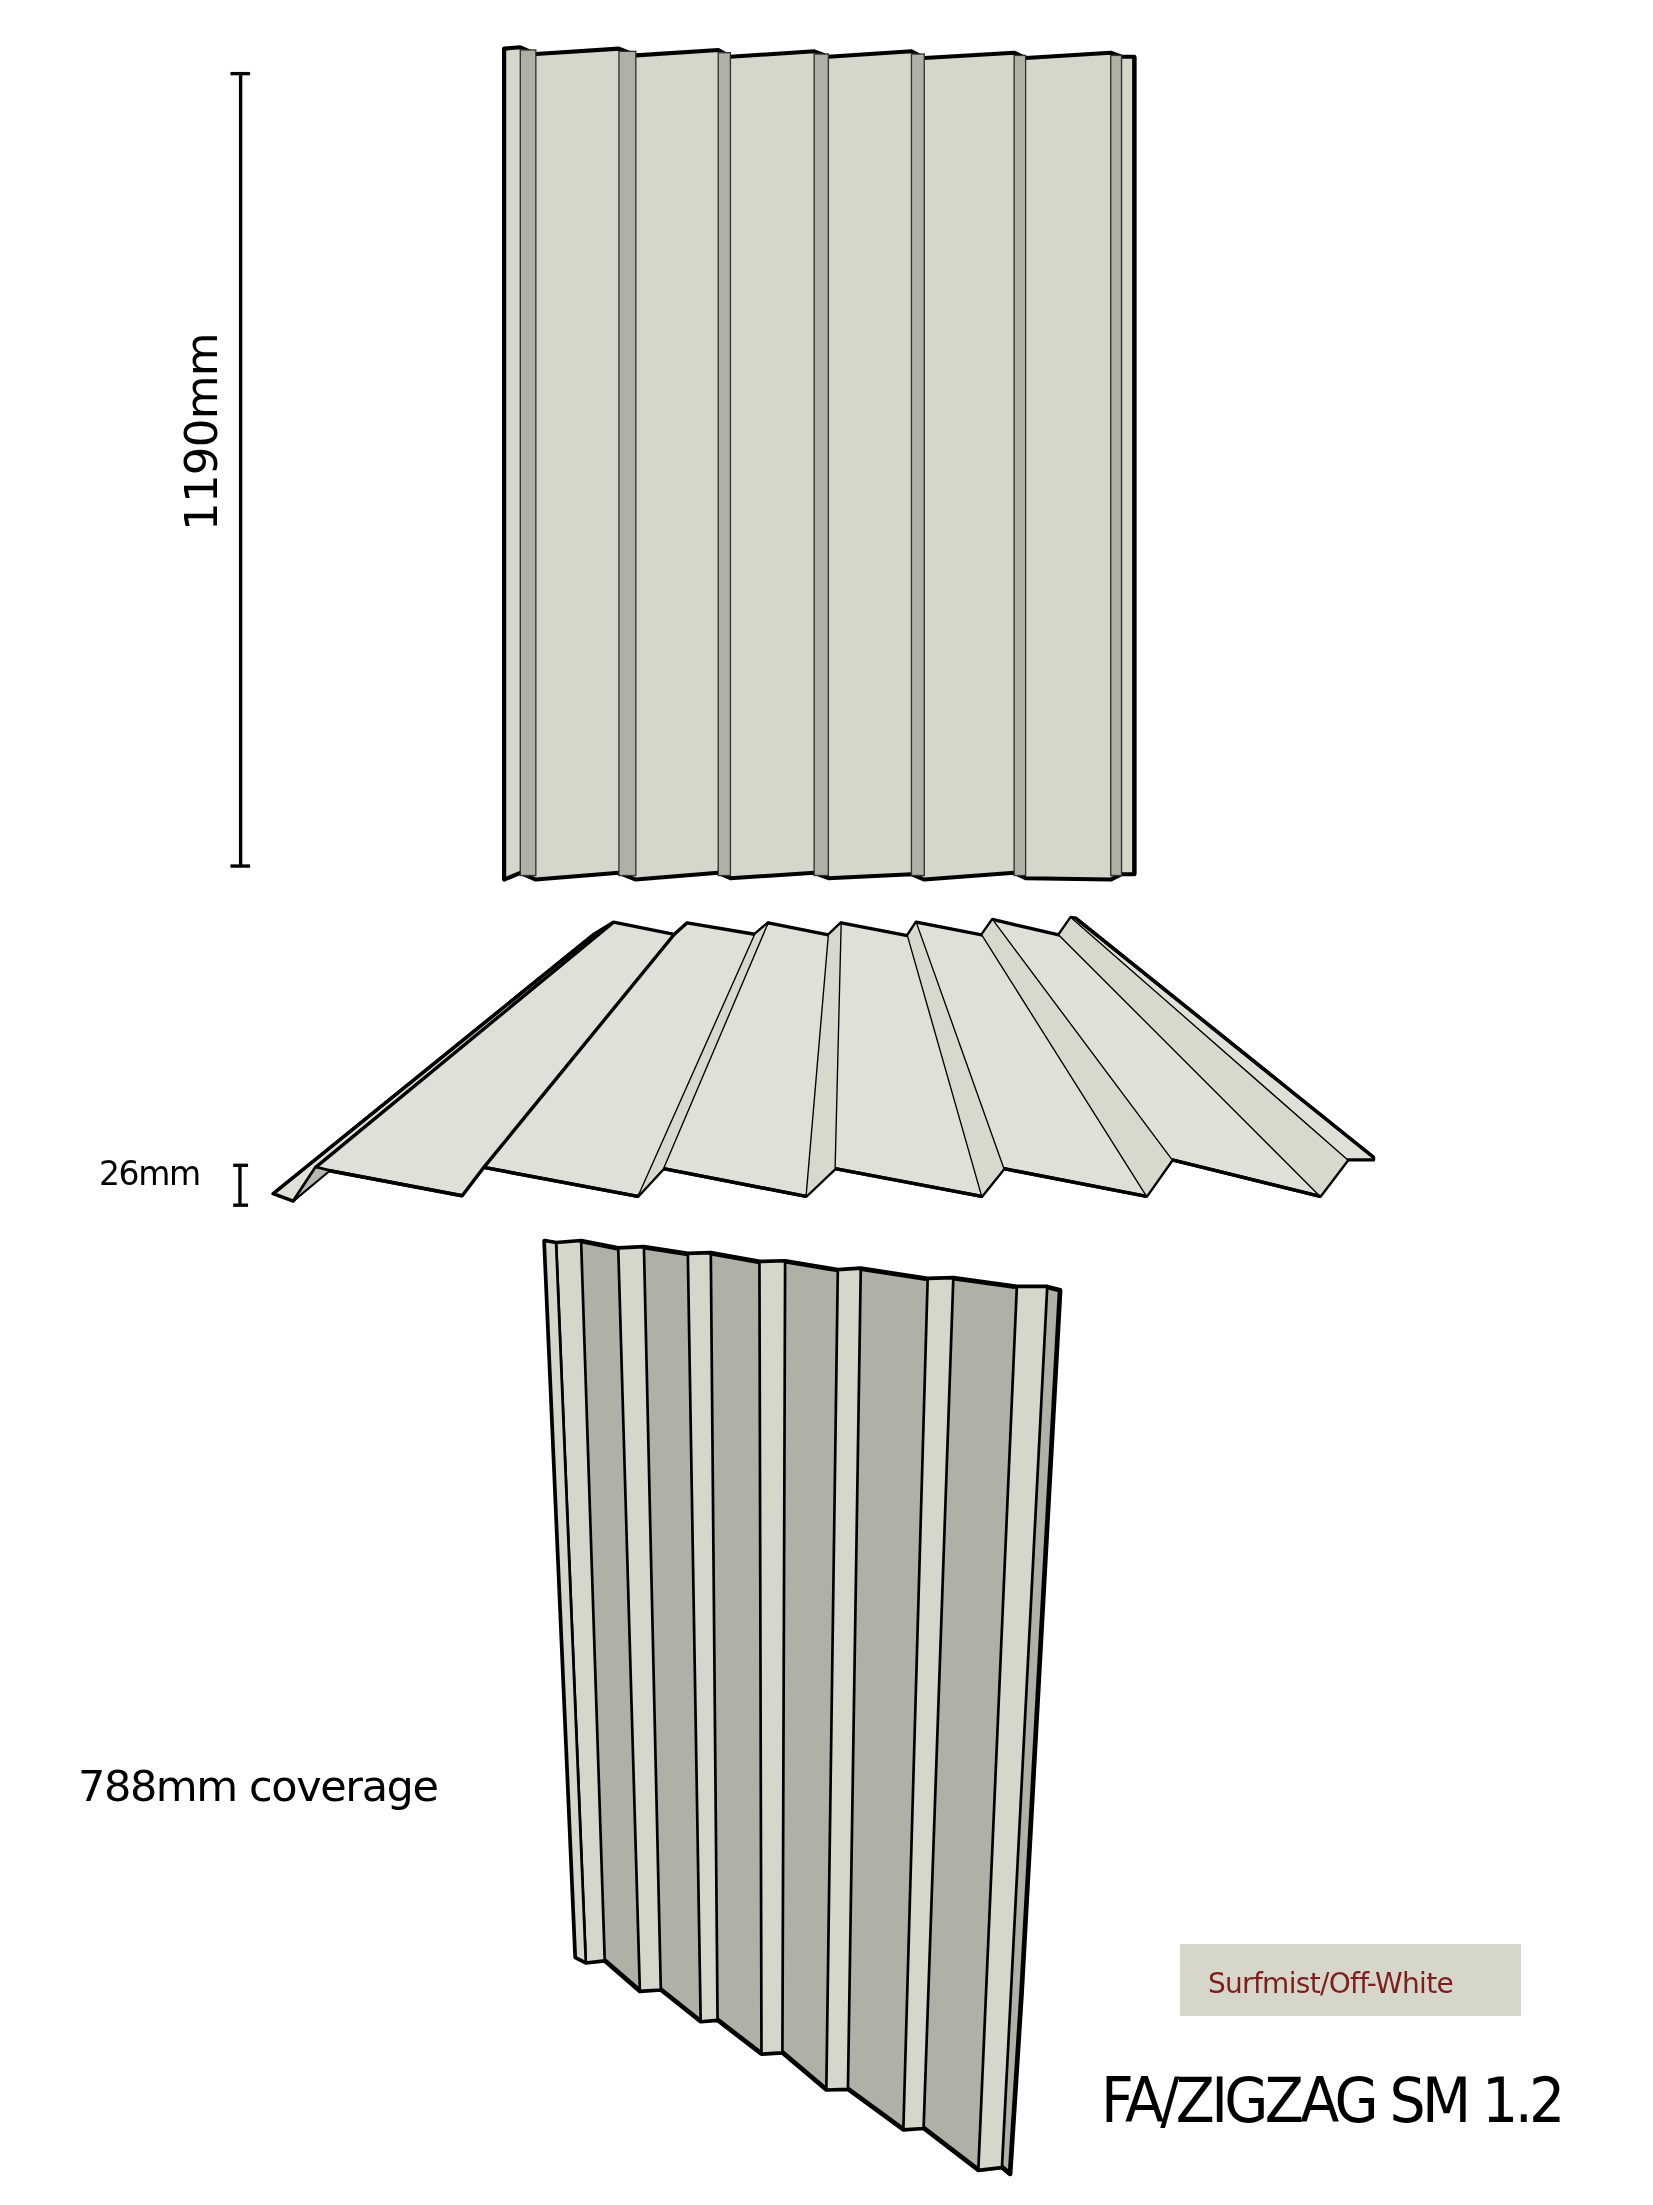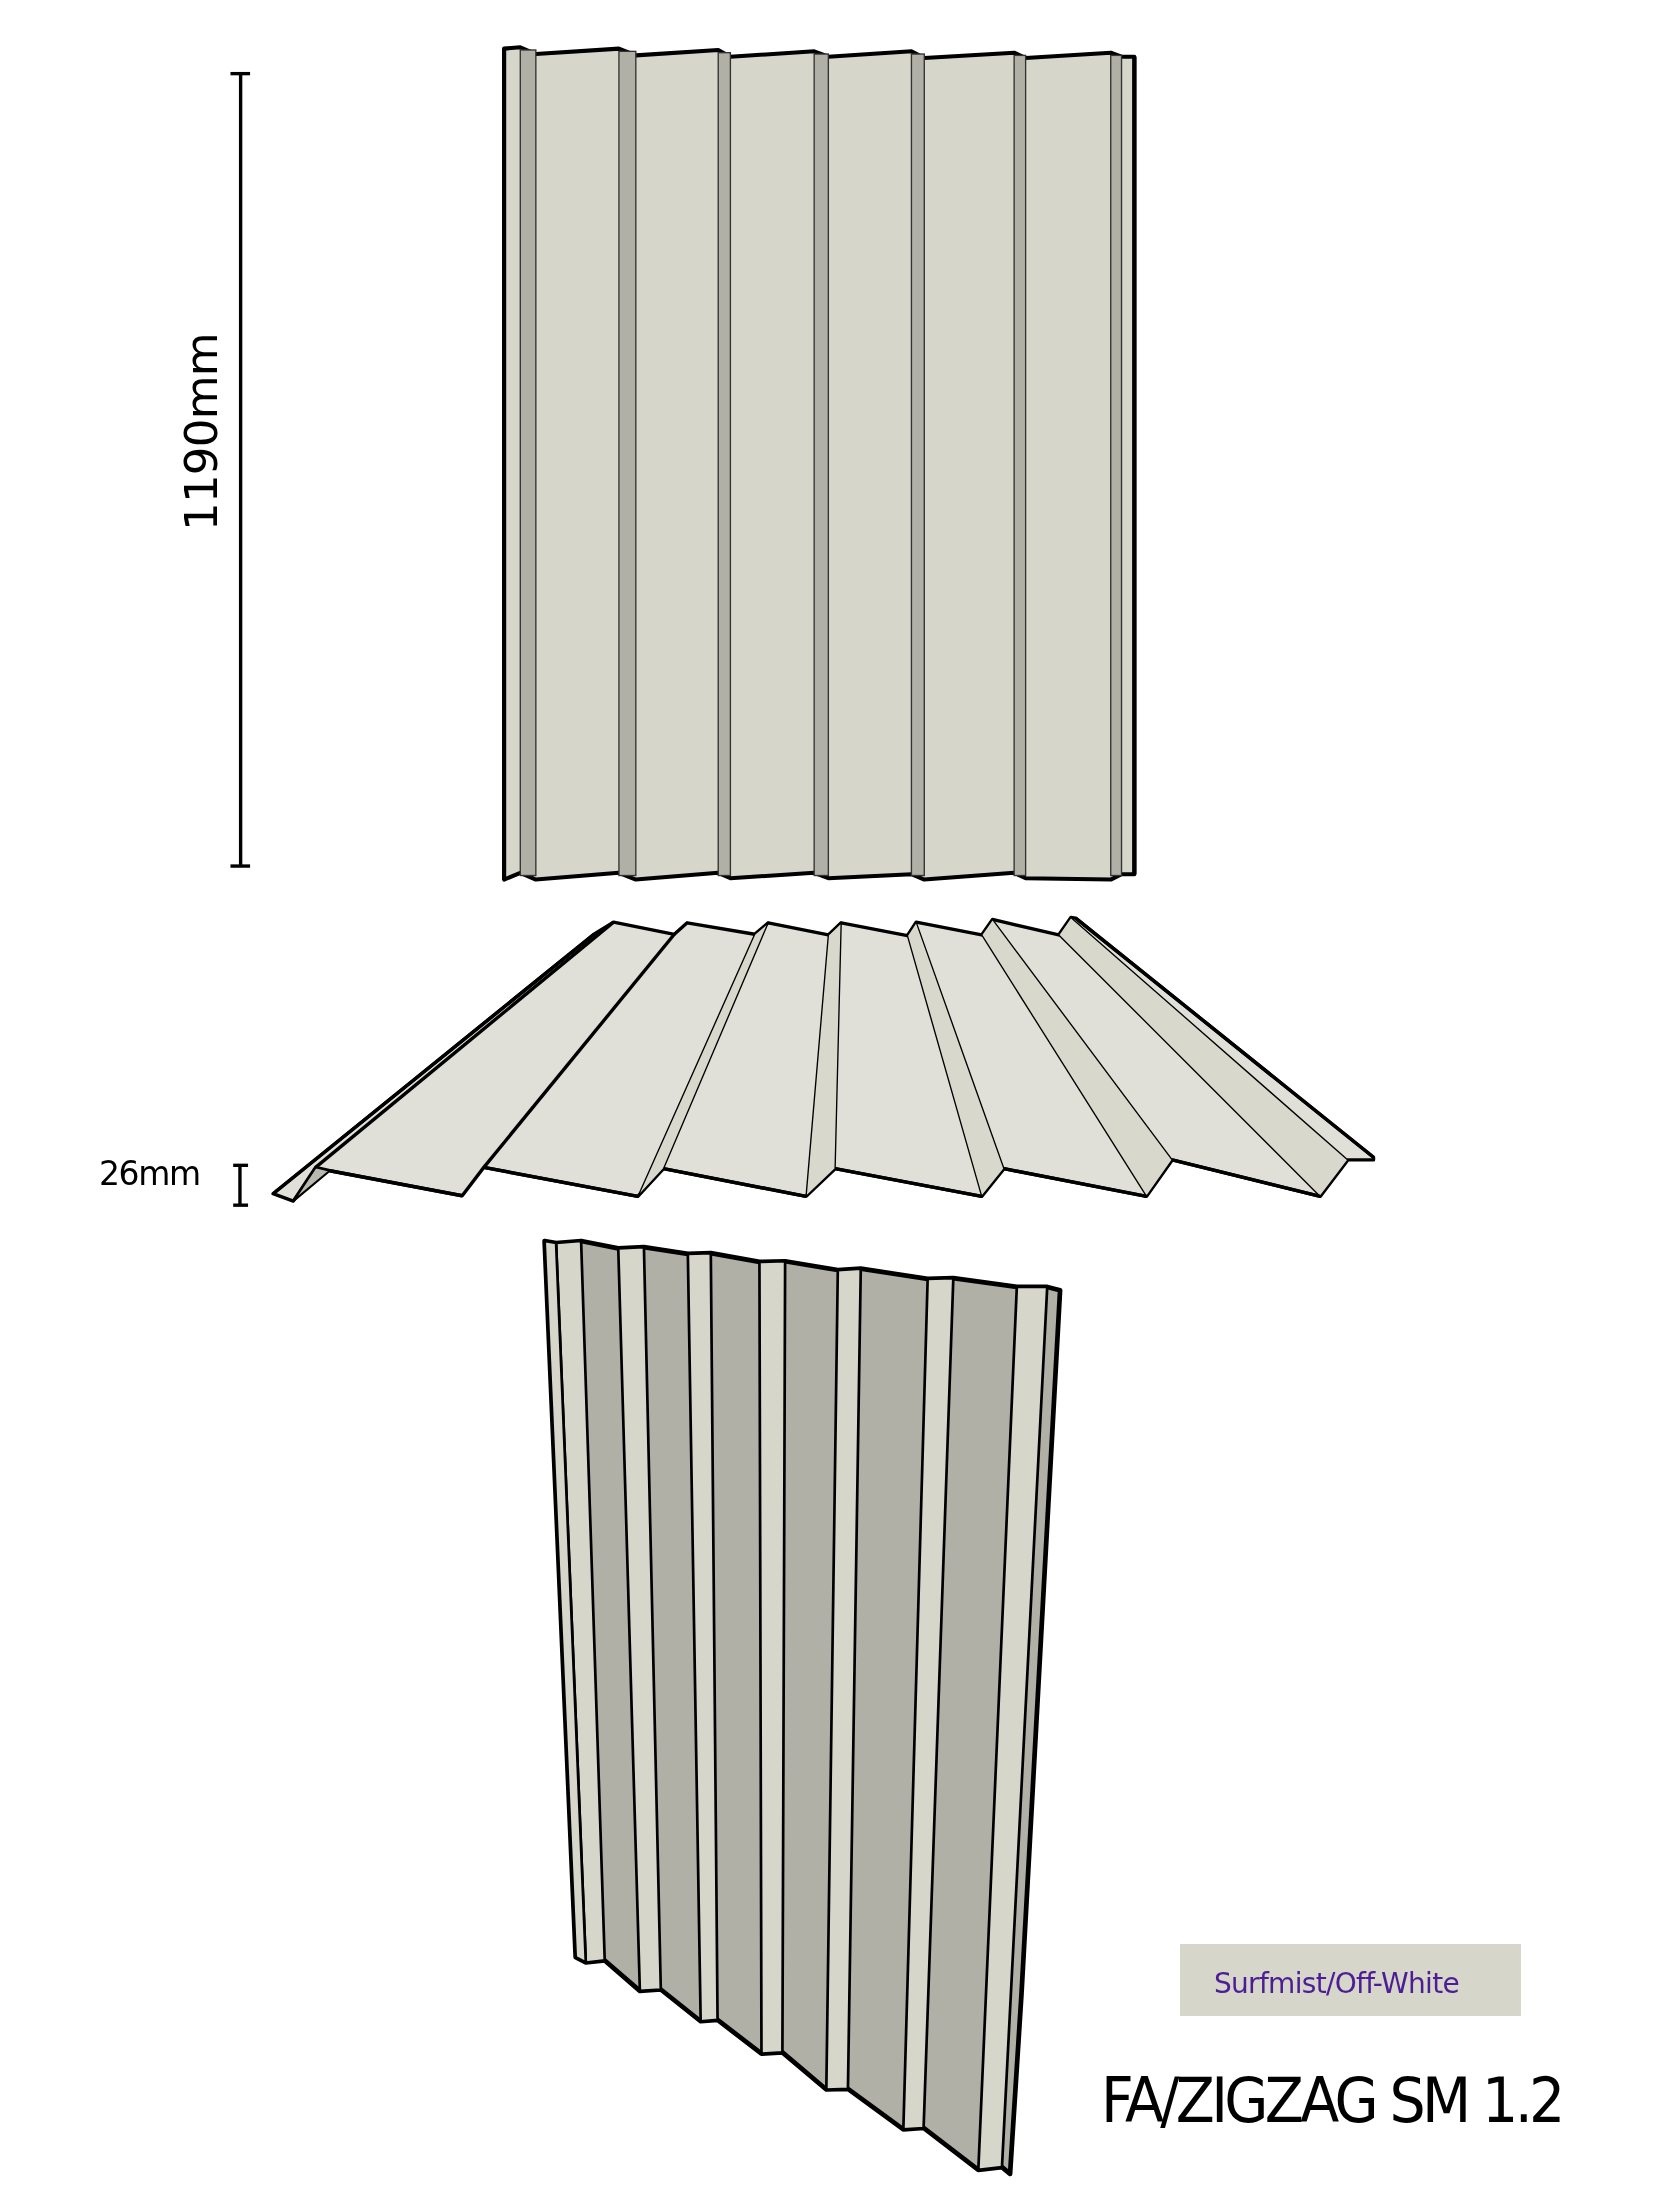--- a/index.html
+++ b/index.html
@@ -3,21 +3,21 @@
 <meta charset="utf-8">
 <style>
   html, body { margin: 0; padding: 0; background: #ffffff; }
   body { width: 1654px; height: 2205px; position: relative; overflow: hidden; font-family: "Liberation Sans", "DejaVu Sans", sans-serif; }
   .stage { position: absolute; left: 0; top: 0; width: 1654px; height: 2205px; }
   .label { position: absolute; color: #000; white-space: nowrap; line-height: 1; font-family: "DejaVu Sans", "Liberation Sans", sans-serif; }
   .dim-height { left: 201px; top: 432px; font-size: 45px; transform: translate(-50%, -50%) rotate(-90deg); letter-spacing: -0.7px; }
   .dim-depth { left: 99px; top: 1157px; font-size: 33px; letter-spacing: -1.4px; }
   .dim-cover { left: 78px; top: 1765px; font-size: 43px; letter-spacing: -1.4px; }
   .swatch { position: absolute; left: 1180px; top: 1944px; width: 341px; height: 72px; background: #d6d6ca; }
-  .swatch-label { position: absolute; left: 28px; top: 26px; font-size: 28px; letter-spacing: -0.7px; color: #4c1d95; white-space: nowrap; font-family: "DejaVu Sans", sans-serif; line-height: 1; margin-left: 6px; }
+  .swatch-label { position: absolute; left: 28px; top: 26px; font-size: 28px; letter-spacing: -0.7px; color: #7f1d1d; white-space: nowrap; font-family: "DejaVu Sans", sans-serif; line-height: 1; }
   .title { left: 1101px; top: 2070px; font-size: 62px; letter-spacing: -4px; transform: scaleX(0.92); transform-origin: left top; }
 </style>
 </head>
 <body>
 
 <div class="stage">
   <svg width="1654" height="2205" viewBox="0 0 2448 3264" xmlns="http://www.w3.org/2000/svg" style="position:absolute;left:0;top:0">
 
     <g stroke="#000" stroke-width="5" stroke-linecap="butt">
       <line x1="356" y1="109" x2="356" y2="1282"></line>
@@ -86,20 +86,21 @@
         <polygon points="1240,1880 1274,1878 1255,3092 1223,3093"></polygon>
         <polygon points="1373,1893 1411,1892 1367,3150 1337,3152"></polygon>
         <polygon points="1505,1905 1550,1905 1483,3208 1448,3212"></polygon>
         <polygon points="806,1837 823,1840 867,2905 852,2897"></polygon>
       </g>
     </g>
   </svg>
 
   <div class="label dim-height">1190mm</div>
   <div class="label dim-depth">26mm</div>
+  <div class="label dim-cover">788mm coverage</div>
 
   <div class="swatch">
     <span class="swatch-label">Surfmist/Off-White</span>
   </div>
 
   <div class="label title">FA/ZIGZAG SM 1.2</div>
 </div>
 
 
 </body></html>

